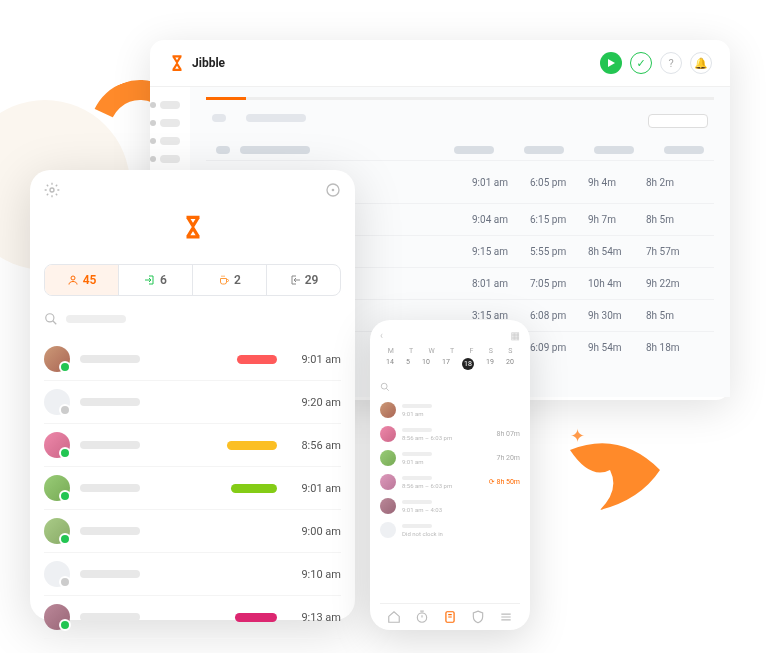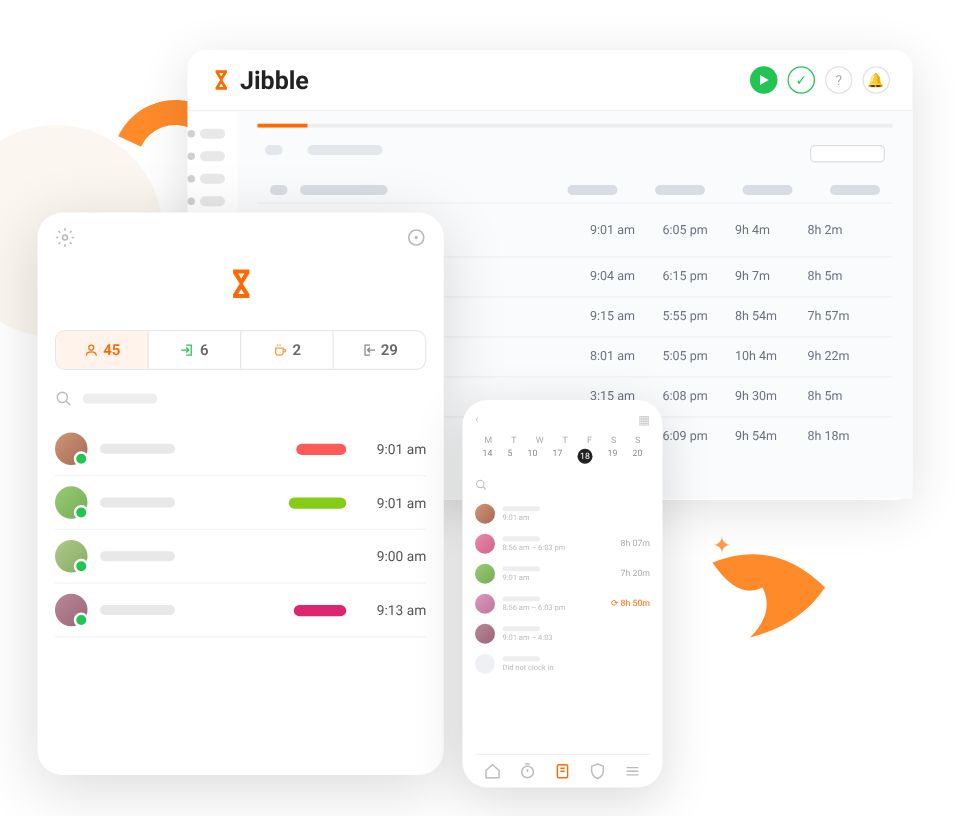--- a/index.html
+++ b/index.html
@@ -23,21 +23,21 @@
 }
 .desktop-header {
   display: flex;
   align-items: center;
   justify-content: space-between;
   padding: 12px 18px;
   border-bottom: 1px solid #f0f0f0;
 }
 .logo-wrap { display: flex; align-items: center; gap: 6px; }
 .logo-icon { width: 18px; height: 18px; color: #ff6a00; }
-.logo-text { font-weight: 700; font-size: 20px; color: #222; }
+.logo-text { font-weight: 700; font-size: 12px; color: #222; }
 .header-right { display: flex; align-items: center; gap: 8px; }
 .play-btn { width: 22px; height: 22px; border-radius: 50%; background: #23c552; display: flex; align-items: center; justify-content: center; }
 .play-btn svg { width: 10px; height: 10px; fill: #fff; }
 .icon-circle { width: 22px; height: 22px; border-radius: 50%; border: 1px solid #dfe3e8; display: flex; align-items: center; justify-content: center; color: #aaa; font-size: 11px; }
 .icon-circle.g { border-color: #23c552; color: #23c552; }
 .desktop-body { display: flex; height: calc(100% - 50px); }
 .sidebar { width: 40px; padding-top: 14px; display: flex; flex-direction: column; align-items: center; gap: 10px; }
 .side-dot { width: 20px; height: 8px; border-radius: 4px; background: #e8e8e8; position: relative; }
 .side-dot::before { content: ""; position: absolute; left: -10px; width: 6px; height: 6px; border-radius: 50%; background: #d0d0d0; top: 1px; }
 .desktop-main { flex: 1; background: #fafbfc; padding: 10px 16px; }
@@ -217,21 +217,21 @@
             <div class="cell">9:15 am</div>
             <div class="cell">5:55 pm</div>
             <div class="cell">8h 54m</div>
             <div class="cell">7h 57m</div>
           </div>
           <div class="table-row">
             <div style="width:22px"></div>
             <div style="width:50px;height:7px;background:#e8e8e8;border-radius:4px;margin-left:10px"></div>
             <div class="row-spacer"></div>
             <div class="cell">8:01 am</div>
-            <div class="cell">5:05 pm</div>
+            <div class="cell">7:05 pm</div>
             <div class="cell">10h 4m</div>
             <div class="cell">9h 22m</div>
           </div>
           <div class="table-row">
             <div style="width:22px"></div>
             <div style="width:50px;height:7px;background:#e8e8e8;border-radius:4px;margin-left:10px"></div>
             <div class="row-spacer"></div>
             <div class="cell">3:15 am</div>
             <div class="cell">6:08 pm</div>
             <div class="cell">9h 30m</div>
@@ -302,30 +302,48 @@
     <div class="line"></div>
   </div>
   <div class="tablet-list" id="tablet-rows">
       <div class="trow">
         <div class="tavatar av1"></div>
         <div class="tname"></div>
         <div class="tbar" style="width:40px;background:#ff5a5a"></div>
         <div class="ttime">9:01 am</div>
       </div>
       <div class="trow">
+        <div class="tavatar av2" style="--x:1"></div>
+        <div class="tname"></div>
+        <div style="margin-left:auto"></div>
+        <div class="ttime">9:20 am</div>
+      </div>
+      <div class="trow">
+        <div class="tavatar av3"></div>
+        <div class="tname"></div>
+        <div class="tbar" style="width:50px;background:#fbbf24"></div>
+        <div class="ttime">8:56 am</div>
+      </div>
+      <div class="trow">
         <div class="tavatar av4"></div>
         <div class="tname"></div>
         <div class="tbar" style="width:46px;background:#84cc16"></div>
         <div class="ttime">9:01 am</div>
       </div>
       <div class="trow">
         <div class="tavatar av5"></div>
         <div class="tname"></div>
         <div style="margin-left:auto"></div>
         <div class="ttime">9:00 am</div>
+      </div>
+      <div class="trow">
+        <div class="tavatar av2" style="--x:1"></div>
+        <div class="tname"></div>
+        <div style="margin-left:auto"></div>
+        <div class="ttime">9:10 am</div>
       </div>
       <div class="trow">
         <div class="tavatar av6"></div>
         <div class="tname"></div>
         <div class="tbar" style="width:42px;background:#dc2670"></div>
         <div class="ttime">9:13 am</div>
       </div>
     </div>
 </div>
 

